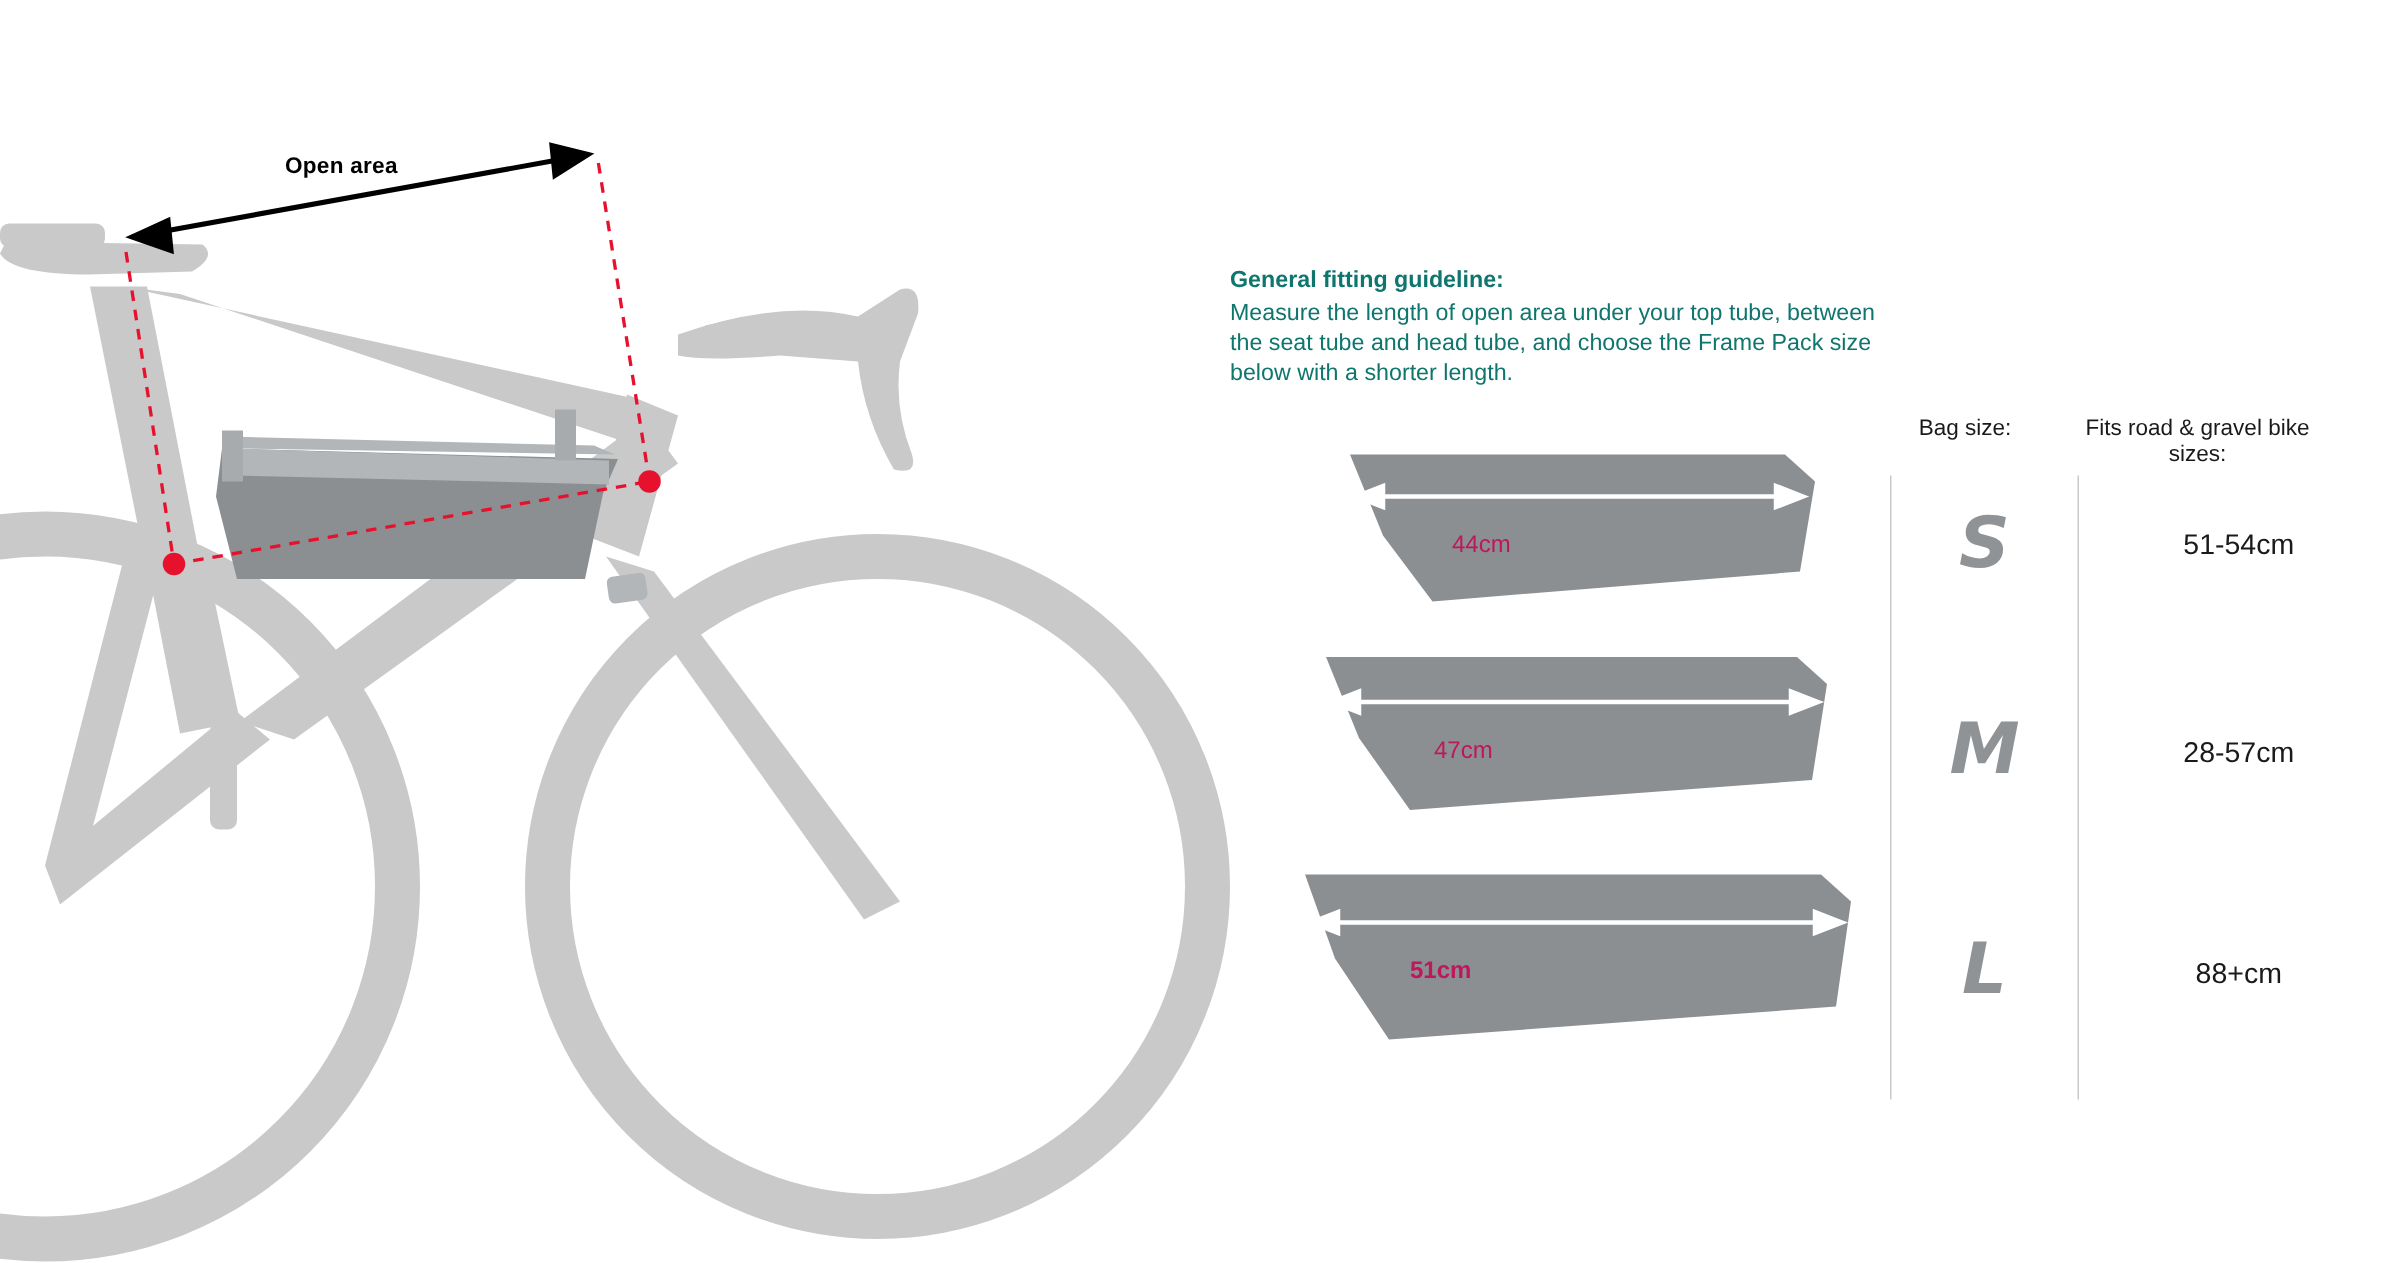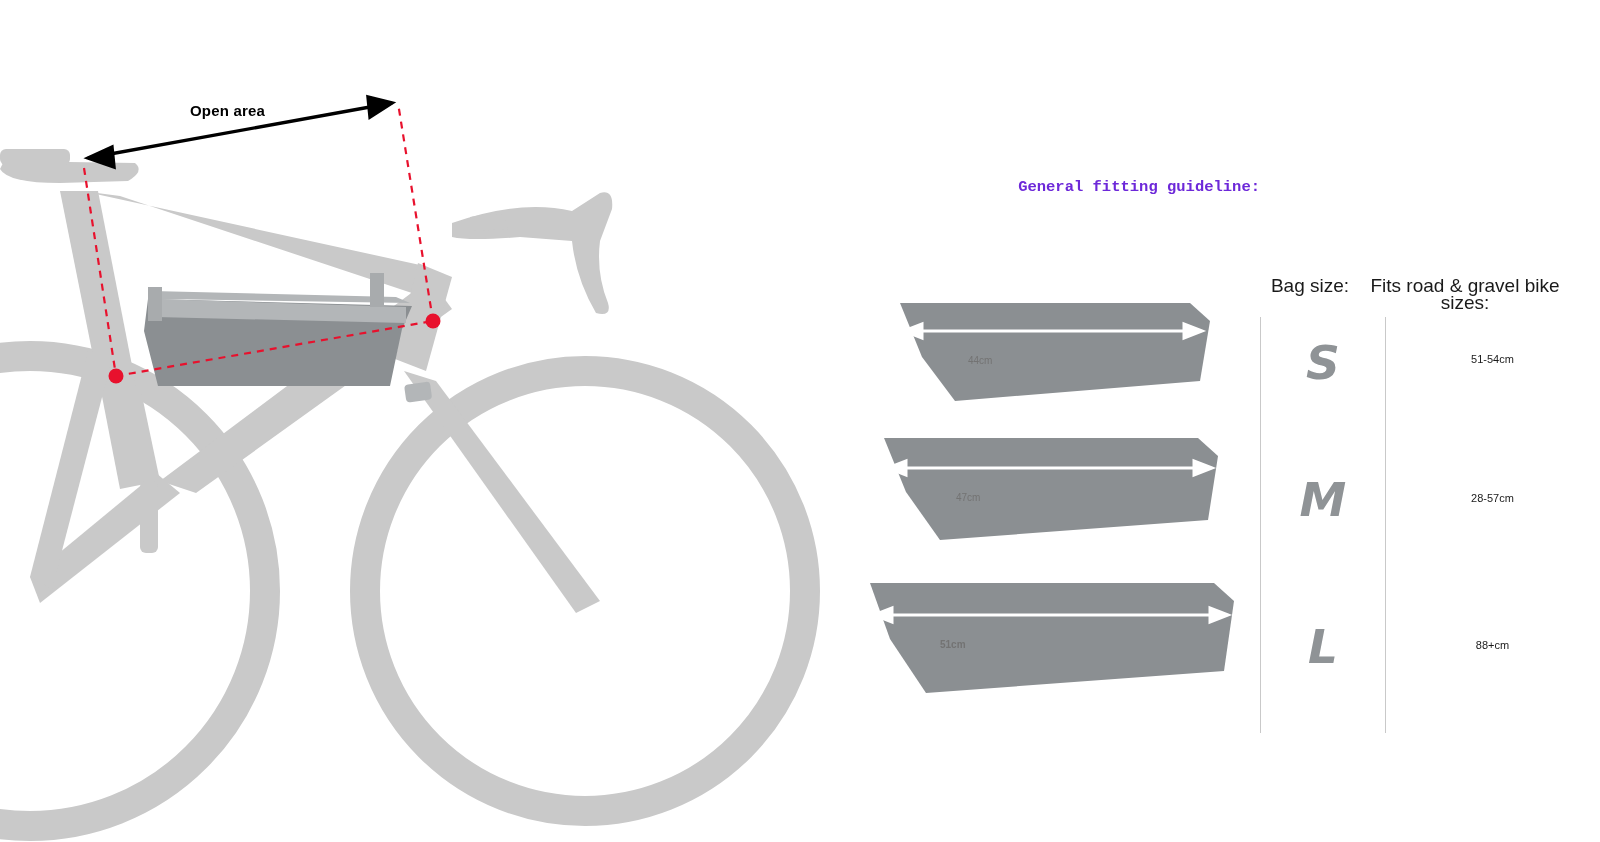--- a/index.html
+++ b/index.html
@@ -35,44 +35,43 @@
     letter-spacing: 0.2px;
     white-space: nowrap;
   }
 
   
   #guideline {
     position: absolute;
     left: 820px;
     top: 136px;
     width: 440px;
-    text-align: right;
+    text-align: left;
     font-size: 15.5px;
     line-height: 20px;
-    color: #6d28d9;
-    font-family: Liberation Mono, monospace;
+    color: #0f766e;
   }
   #guideline .gl-title {
     font-weight: bold;
     display: block;
     margin-bottom: 2px;
   }
   #guideline .gl-body { display: block; }
 
   
   #size-table {
     position: absolute;
     left: 860px;
     top: 230px;
     width: 740px;
     height: 470px;
   }
   .col-head {
     position: absolute;
-    font-size: 19px;
+    font-size: 15px;
     color: #1a1a1a;
     line-height: 17px;
     text-align: center;
   }
   #head-bag-size { left: 390px; top: 6px; width: 120px; }
   #head-fits     { left: 510px; top: 6px; width: 190px; }
 
   .divider {
     position: absolute;
     width: 1px;
@@ -88,43 +87,43 @@
 
   .bag-wrap {
     position: absolute;
     left: 0; top: 0;
     width: 380px; height: 120px;
   }
   .bag-svg { display: block; }
 
   .bag-dim {
     position: absolute;
-    font-size: 10px;
-    color: #737373;
+    font-size: 16px;
+    color: #be185d;
     font-family: "Liberation Sans", sans-serif;
   }
 
   .size-letter {
     position: absolute;
     left: 400px;
     width: 125px;
     text-align: center;
     font-family: "DejaVu Sans", sans-serif;
     font-style: italic;
     font-weight: bold;
     font-size: 47px;
     color: #8f9396;
     letter-spacing: -1px;
   }
   .fits-text {
     position: absolute;
     left: 525px;
     width: 215px;
     text-align: center;
-    font-size: 11px;
+    font-size: 19px;
     color: #1a1a1a;
   }
 </style>
 </head>
 <body>
 
 <div id="stage">
 
   <svg id="bike-illustration" viewBox="0 0 860 842">
 
@@ -197,20 +196,21 @@
       <line x1="88" y1="117" x2="392" y2="62"></line>
       <polygon points="88,117 112,106 114,126"></polygon>
       <polygon points="392,62 368,56 370,76"></polygon>
     </g>
   </svg>
 
   <div id="open-area-label">Open area</div>
 
   <div id="guideline">
     <span class="gl-title">General fitting guideline:</span>
+    <span class="gl-body">Measure the length of open area under your top tube, between the seat tube and head tube, and choose the Frame Pack size below with a shorter length.</span>
   </div>
 
   <div id="size-table">
 
     <div class="col-head" id="head-bag-size">Bag size:</div>
     <div class="col-head" id="head-fits">Fits road &amp; gravel bike sizes:</div>
 
     <div class="divider" id="divider-1"></div>
     <div class="divider" id="divider-2"></div>
 

